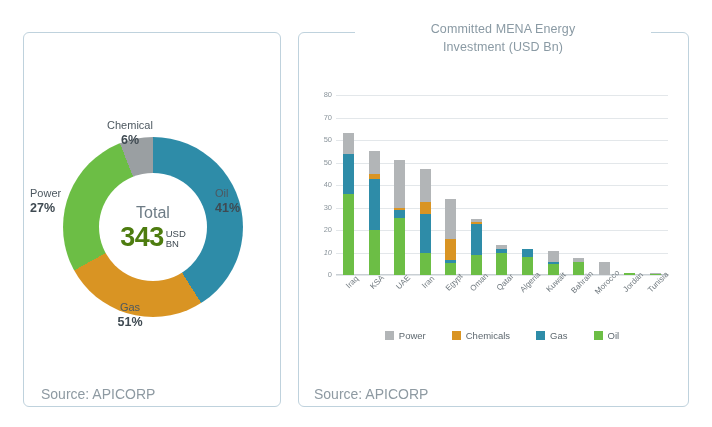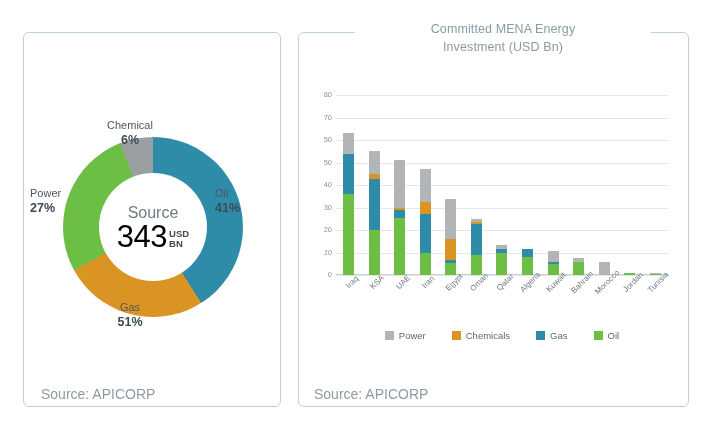--- a/index.html
+++ b/index.html
@@ -52,22 +52,22 @@
   #donut-hole{
     position:absolute; left:36px; top:36px; width:108px; height:108px;
     background:#ffffff; border-radius:50%;
   }
   #donut-center{
     position:absolute; left:36px; top:36px; width:108px; height:108px;
     display:flex; flex-direction:column; align-items:center; justify-content:center;
   }
   #donut-total-label{ color:#6d7b85; font-size:16px; line-height:18px; }
   #donut-value-row{ display:flex; align-items:flex-end; margin-top:2px; }
-  #donut-total-value{ color:#000000; font-size:31px; font-weight:normal; line-height:26px; letter-spacing:-0.5px;}
-  #donut-unit{ color:#3f4a52; font-size:9.5px; font-weight:bold; line-height:9.5px; margin-left:2px; margin-bottom:2px; text-align:left; white-space:pre-line;}
+  #donut-total-value{ color:#4d7c0f; font-size:27px; font-weight:bold; line-height:26px; letter-spacing:-0.5px;}
+  #donut-unit{ color:#3f4a52; font-size:9.5px; font-weight:normal; line-height:9.5px; margin-left:2px; margin-bottom:2px; text-align:left; white-space:pre-line;}
 
   .slice-label{ position:absolute; text-align:center; line-height:14px; }
   .slice-label .nm{ display:block; color:#4d5860; font-size:11px; }
   .slice-label .pc{ display:block; color:#3f4a52; font-size:12.5px; font-weight:bold; margin-top:1px;}
   #lbl-chemical{ left:95px; top:118px; width:70px; }
   #lbl-oil{ left:215px; top:186px; width:48px; text-align:left;}
   #lbl-gas{ left:100px; top:300px; width:60px; }
   #lbl-power{ left:30px; top:186px; width:52px; text-align:left;}
 
   
@@ -105,21 +105,21 @@
 
 <div class="stage">
 
   <div class="card" id="card-left"></div>
 
 
   <div id="donut-wrap">
     <div id="donut" style="background: conic-gradient(rgb(46, 140, 168) 0deg, rgb(46, 140, 168) 147.6deg, rgb(217, 148, 35) 147.6deg, rgb(217, 148, 35) 241.2deg, rgb(108, 190, 69) 241.2deg, rgb(108, 190, 69) 338.4deg, rgb(154, 159, 162) 338.4deg, rgb(154, 159, 162) 360deg);"></div>
     <div id="donut-hole"></div>
     <div id="donut-center">
-      <span id="donut-total-label">Source</span>
+      <span id="donut-total-label">Total</span>
       <span id="donut-value-row">
         <span id="donut-total-value">343</span>
         <span id="donut-unit">USD
 BN</span>
       </span>
     </div>
   </div>
 
   <div class="slice-label" id="lbl-chemical">
     <span class="nm">Chemical</span>

